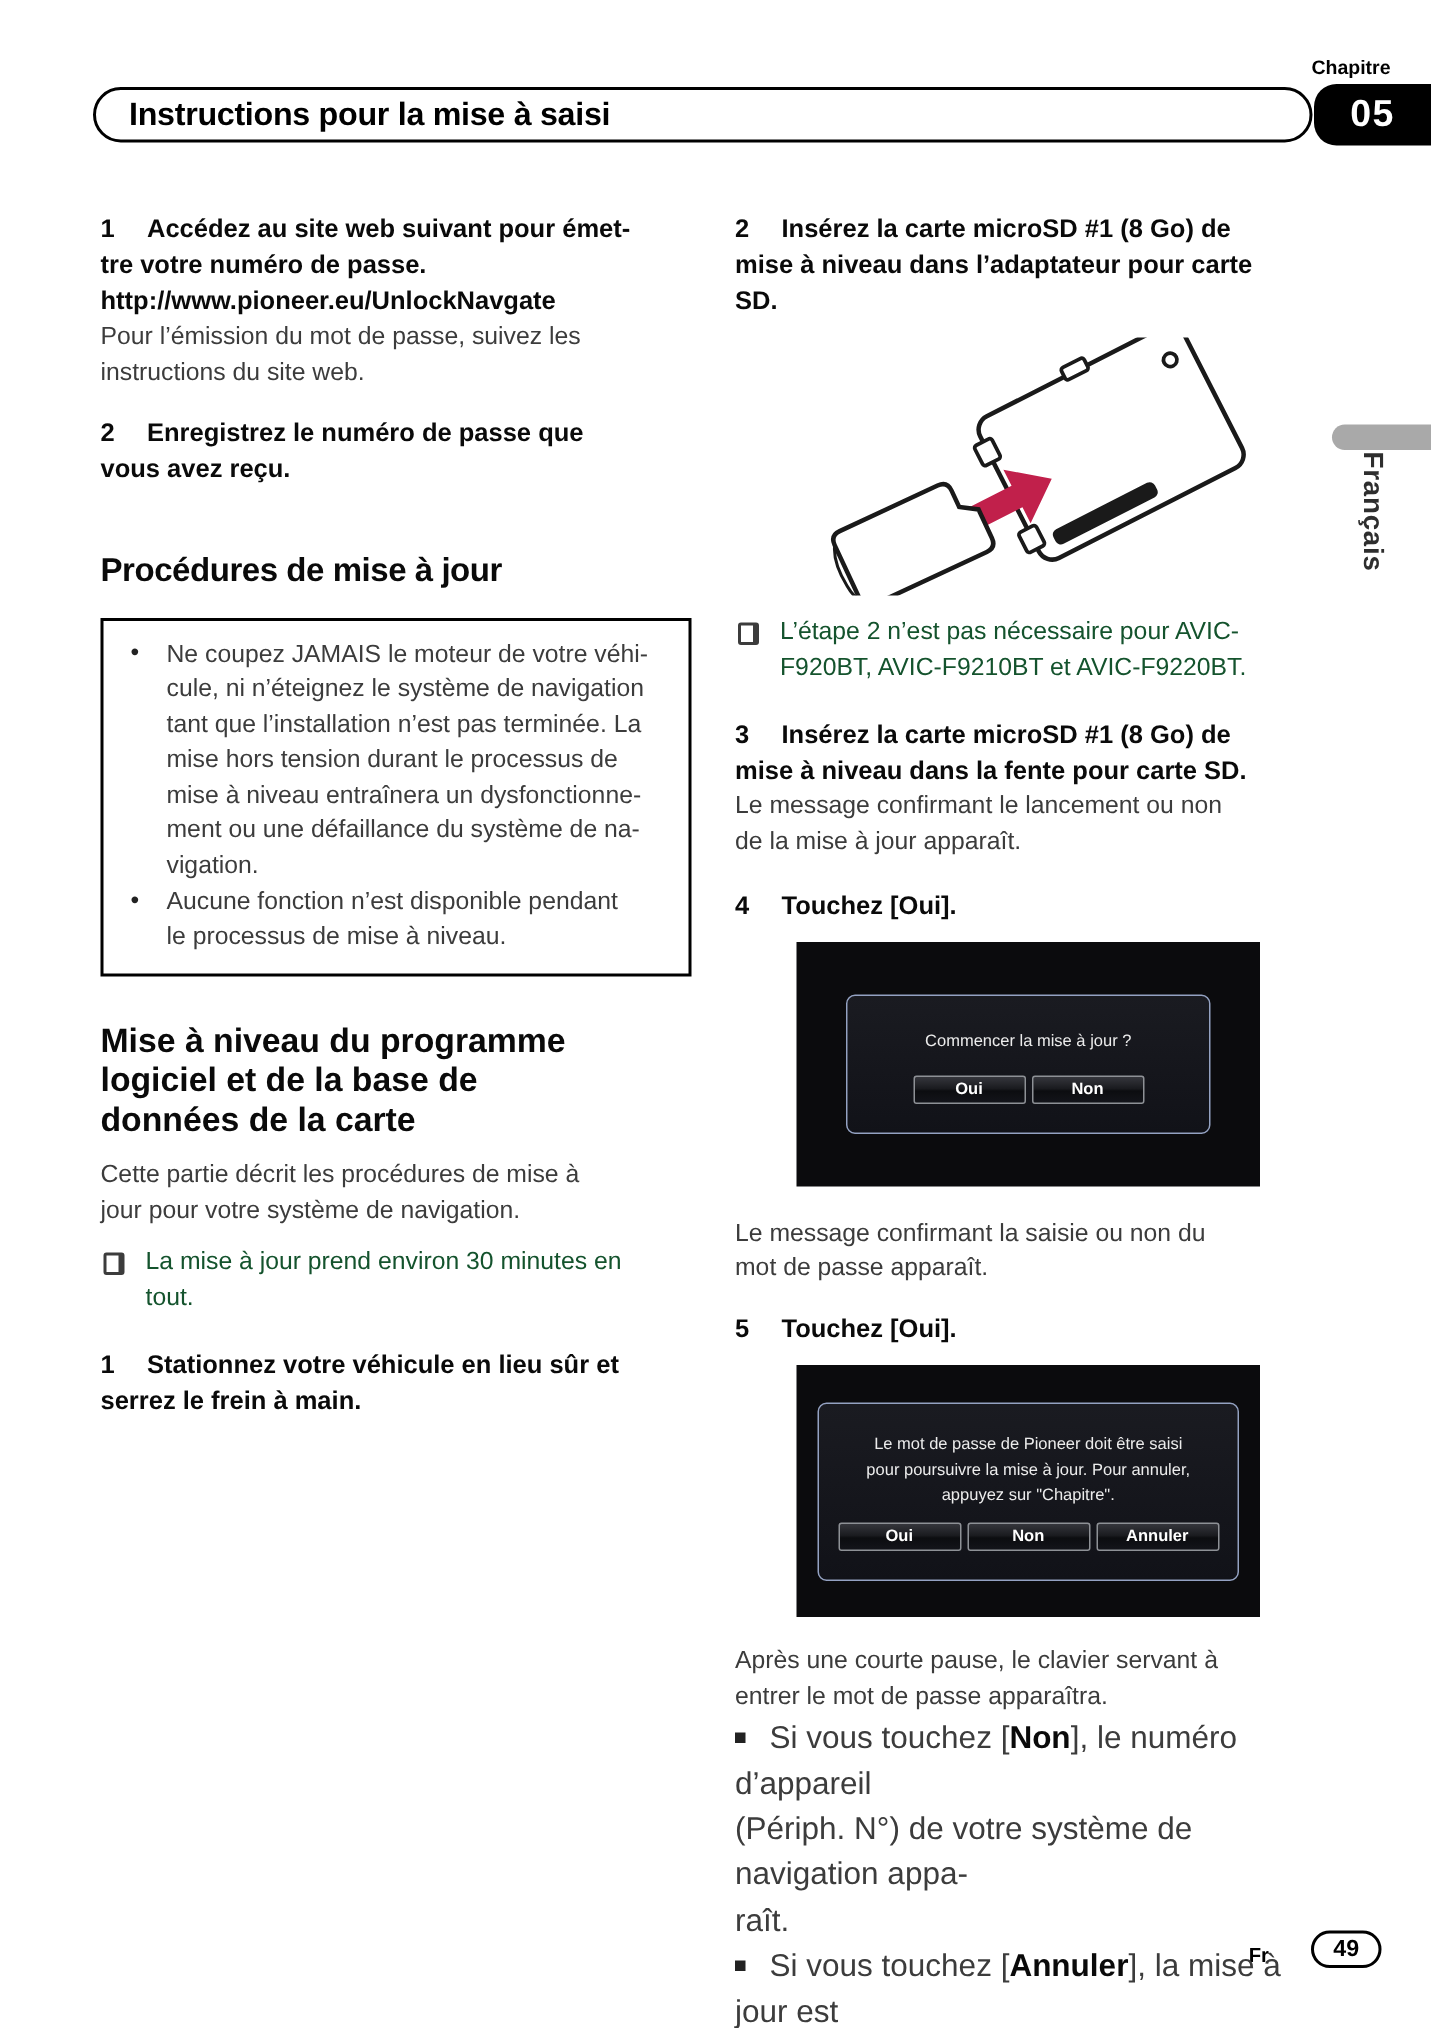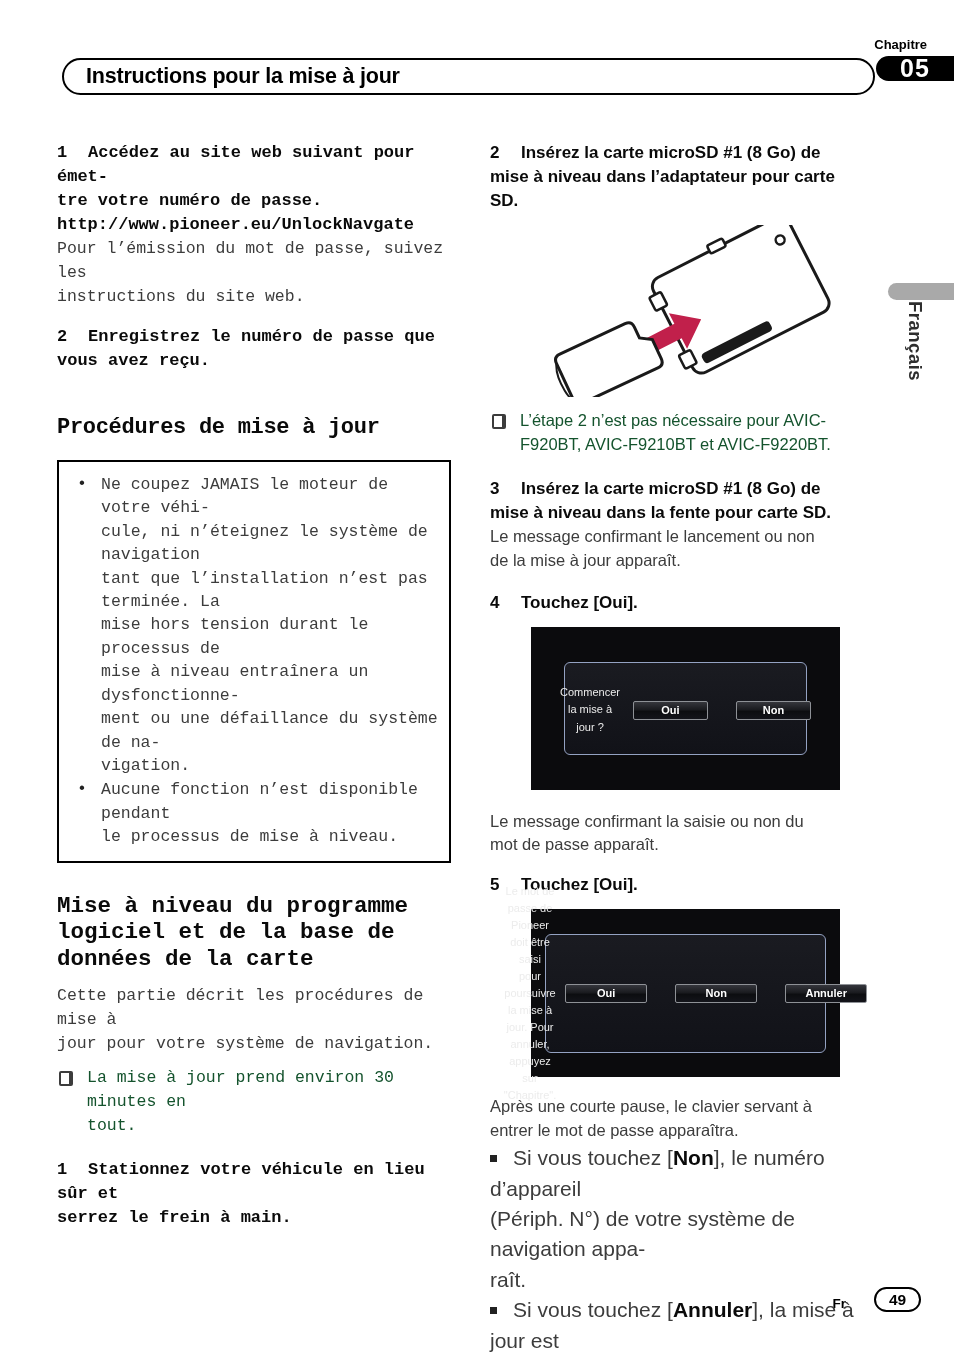--- a/index.html
+++ b/index.html
@@ -4,35 +4,35 @@
 <style>
   html,body{margin:0;padding:0;background:#e8e8e8;}
   #page{position:relative;width:954px;height:1352px;background:#ffffff;
         font-family:"Liberation Sans",sans-serif;color:#222;overflow:hidden;margin:0 auto;}
 
   
   .chapter-label{position:absolute;top:37px;right:27px;font-size:13px;font-weight:bold;color:#000;}
   .title-bar{position:absolute;top:58px;left:62px;width:813px;height:37px;box-sizing:border-box;
              border:2px solid #000;border-radius:19px;display:flex;align-items:center;
              padding-left:22px;font-size:21.5px;font-weight:bold;color:#000;letter-spacing:-0.2px;background:#fff;}
-  .chapter-badge{position:absolute;top:56px;right:0;width:78px;height:25px;background:#000;color:#fff;
+  .chapter-badge{position:absolute;top:56px;right:0;width:78px;height:41px;background:#000;color:#fff;
              border-radius:15px 0 0 15px;display:flex;align-items:center;justify-content:center;
              font-size:25px;font-weight:bold;letter-spacing:1px;}
 
   
   .lang-tab{position:absolute;top:283px;right:0;width:66px;height:17px;background:#a9a9a9;border-radius:9px 0 0 9px;}
   .lang-text{position:absolute;top:301px;right:28px;font-size:18.5px;font-weight:bold;color:#2e2e2e;
              writing-mode:vertical-rl;letter-spacing:0.5px;}
   .footer-fr{position:absolute;right:108px;top:1296px;font-size:13.5px;font-weight:bold;color:#000;}
   .page-badge{position:absolute;right:33px;top:1287px;width:47px;height:25px;box-sizing:border-box;
              border:2px solid #000;border-radius:13px;display:flex;align-items:center;justify-content:center;
              font-size:15.5px;font-weight:bold;color:#000000;background:#fff;}
 
   
-  .col-left{position:absolute;left:57px;top:141px;width:394px;font-family:Liberation Mono, monospace;}
+  .col-left{position:absolute;left:67px;top:141px;width:394px;}
   .col-right{position:absolute;left:490px;top:141px;width:390px;}
 
   .step{margin:0;font-size:17px;line-height:1.41;font-weight:bold;color:#0a0a0a;white-space:pre-line;}
   .step .num{display:inline-block;width:31px;}
   .bodytext{margin:0;font-size:16.5px;line-height:1.45;color:#3c3c3c;white-space:pre-line;}
   .linkline{margin:0;font-size:17px;line-height:1.41;font-weight:bold;color:#0a0a0a;}
 
   .h1{font-size:22px;line-height:1.15;margin:42px 0 20px;color:#0a0a0a;font-weight:bold;letter-spacing:-0.3px;}
   .h2{font-size:22.5px;line-height:1.18;margin:30px 0 12px;color:#0a0a0a;font-weight:bold;white-space:pre-line;}
 
@@ -52,44 +52,44 @@
   .sqbullet{position:relative;margin:0;font-size:21px;line-height:1.45;color:#3c3c3c;white-space:pre-line;}
   .sqbullet .sq{display:inline-block;width:7px;height:7px;background:#222;margin-right:16px;vertical-align:3px;}
   .sqbullet b{color:#0a0a0a;}
 
   
   .shot{width:309px;background:#0b0b0d;margin-left:41px;display:flex;align-items:center;justify-content:center;}
   .shot1{height:163px;}
   .shot2{height:168px;}
   .dialog{box-sizing:border-box;border:1px solid #94a2c2;border-radius:6px;
           background:linear-gradient(180deg,#1a1b21 0%,#111218 100%);
-          display:flex;align-items:center;justify-content:center;}
+          display:flex;flex-direction:column;align-items:center;justify-content:center;}
   .dialog1{width:243px;height:93px;gap:13px;padding-top:4px;}
   .dialog2{width:281px;height:119px;gap:9px;}
   .dialog .msg{color:#ececec;font-size:11px;line-height:1.55;text-align:center;white-space:pre-line;}
-  .btnrow{display:flex;gap:28px;}
+  .btnrow{display:flex;gap:4px;}
   .tbtn{height:17px;display:flex;align-items:center;justify-content:center;color:#fff;
         font-size:11px;font-weight:bold;border:1px solid #8e9196;border-radius:2px;
         background:linear-gradient(180deg,#35363c 0%,#1a1b1f 45%,#0c0d10 55%,#13141a 100%);}
   .dialog1 .tbtn{width:73px;}
   .dialog2 .tbtn{width:80px;}
 
   .illus{margin:12px 0 8px 48px;}
   .mt16{margin-top:16px;} .mt12{margin-top:12px;}
   .mt18{margin-top:18px;} .mt20{margin-top:20px;}
   .mb10{margin-bottom:10px;}
 </style>
 </head>
 <body>
 
 <div id="page">
 
   <div class="chapter-label">Chapitre</div>
   <div class="title-bar">
-    <span>Instructions pour la mise à jour</span>
+    <span>Instructions pour la mise à saisi</span>
   </div>
   <div class="chapter-badge">
     <span>05</span>
   </div>
 
   <div class="lang-tab"></div>
   <div class="lang-text">Français</div>
 
   <div class="footer-fr">Fr</div>
   <div class="page-badge">

